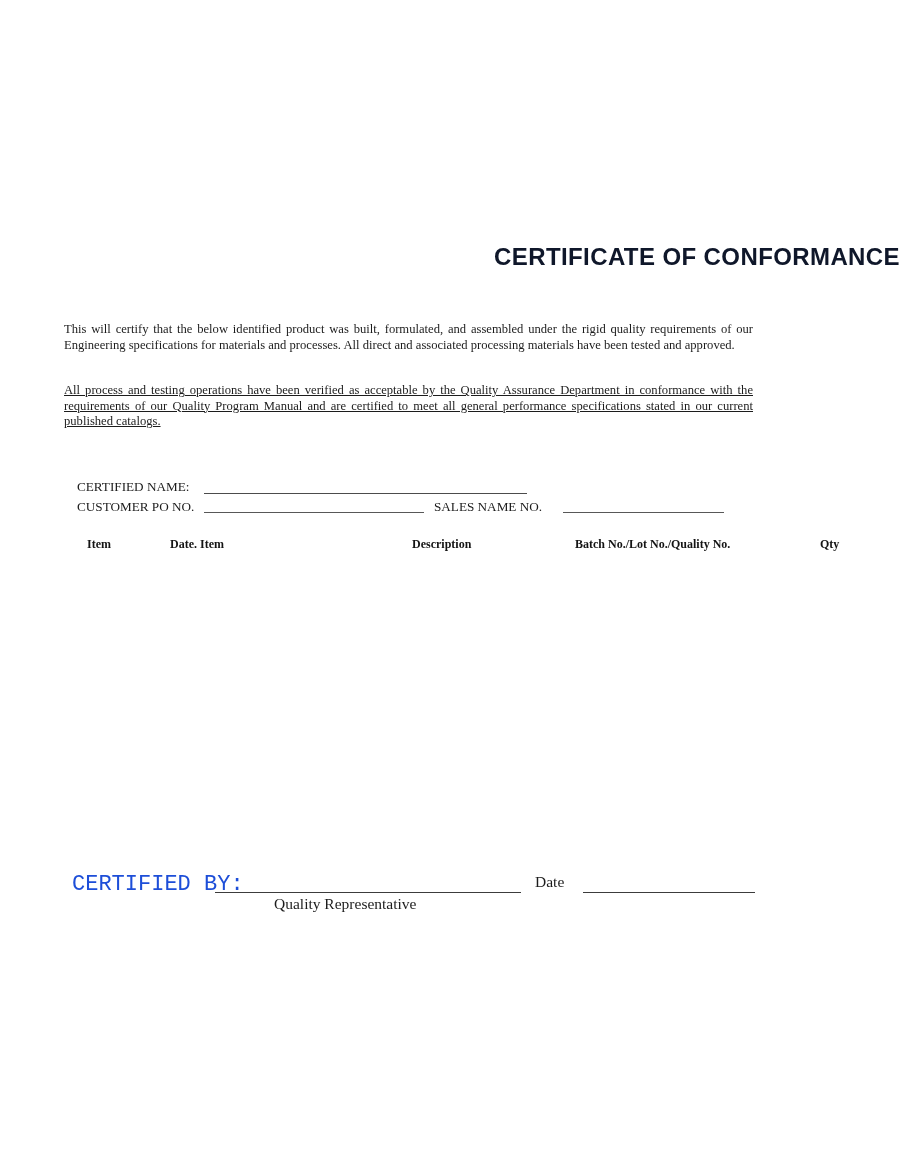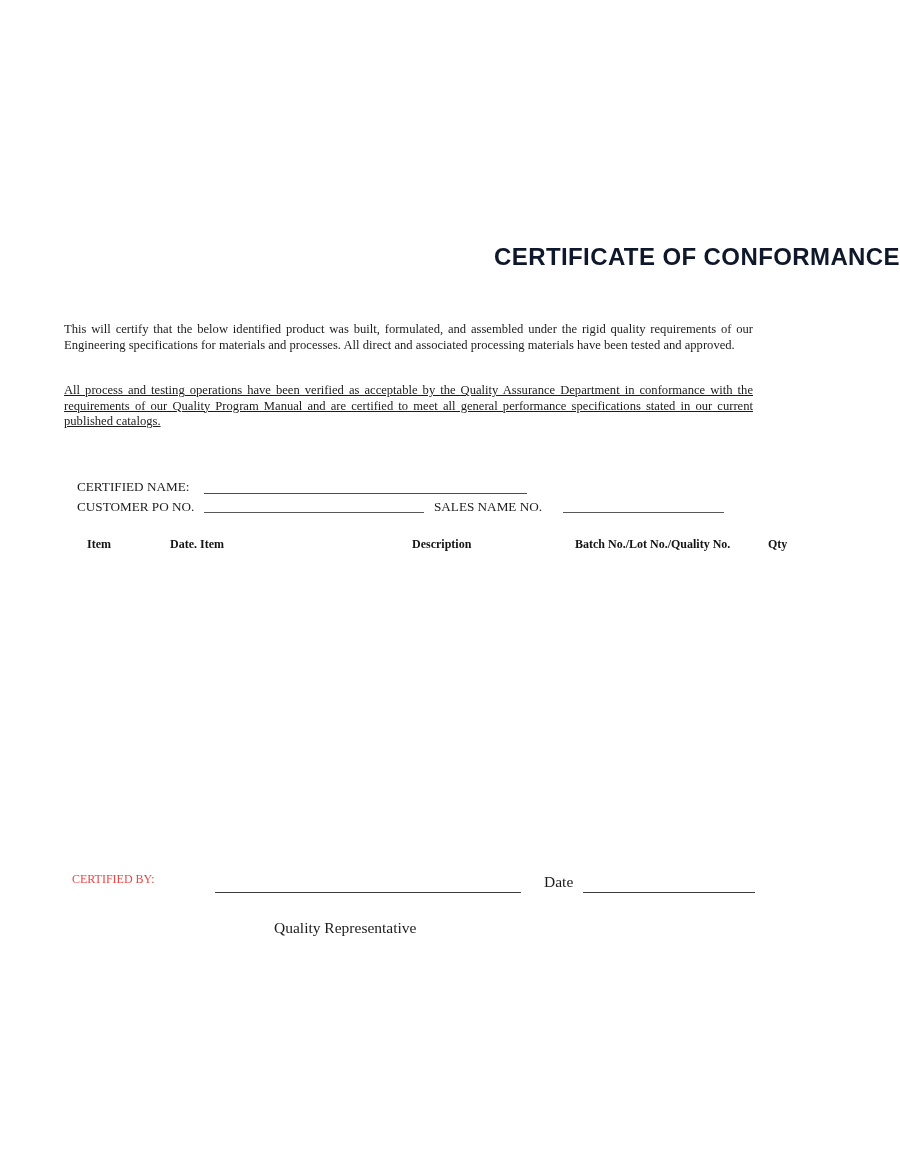--- a/index.html
+++ b/index.html
@@ -61,55 +61,54 @@
     top: 537px;
     font-weight: 700;
     font-size: 12px;
     white-space: nowrap;
     color: #141414;
   }
   .th-item      { left: 87px; }
   .th-cust-item { left: 170px; }
   .th-desc      { left: 396px; margin-left: 16px; }
   .th-batch     { left: 575px; }
-  .th-qty       { left: 768px; text-align: right; }
+  .th-qty       { left: 820px; text-align: right; }
   .table-body {
     position: absolute;
     left: 64px;
     top: 560px;
     width: 689px;
     height: 300px;
   }
   .lbl-certified {
     position: absolute;
     left: 72px;
     top: 872px;
-    font-size: 12px;
+    font-size: 22px;
     white-space: nowrap;
-    color: #ef4444;
+    color: #1d4ed8;
+    font-family: Liberation Mono, monospace;
   }
   .ln-signature { left: 215px; top: 892px; width: 306px; border-bottom-color: #3c3c3c; }
   .lbl-date {
     position: absolute;
     left: 535px;
     top: 873px;
     font-size: 15.5px;
     white-space: nowrap;
     color: #1c1c1c;
-    margin-left: 9px;
   }
   .ln-date { left: 583px; top: 892px; width: 172px; border-bottom-color: #3c3c3c; }
   .signer-title {
     position: absolute;
     left: 274px;
     top: 895px;
     font-size: 15.5px;
     white-space: nowrap;
     color: #1c1c1c;
-    margin-top: 24px;
   }
 </style>
 </head>
 <body>
 
 <div class="page">
 
   <div class="doc-title">CERTIFICATE OF CONFORMANCE</div>
 
   <div class="para para1">This will certify that the below identified product was built, formulated, and assembled under the rigid quality requirements of our Engineering specifications for materials and processes.  All direct and associated processing materials have been tested and approved.</div>

